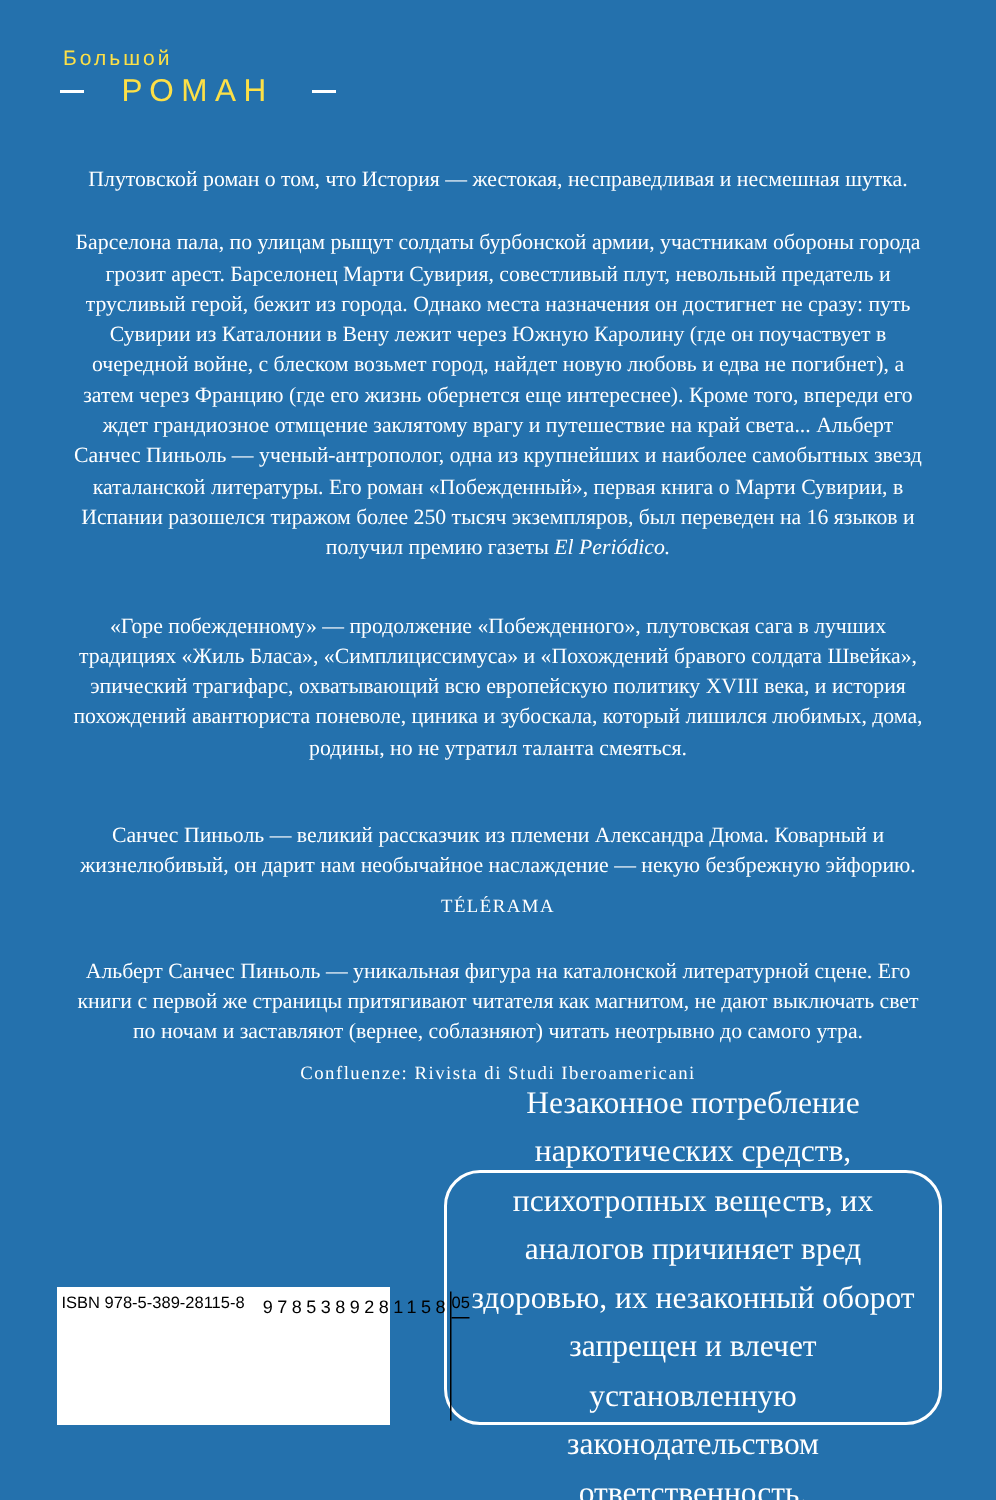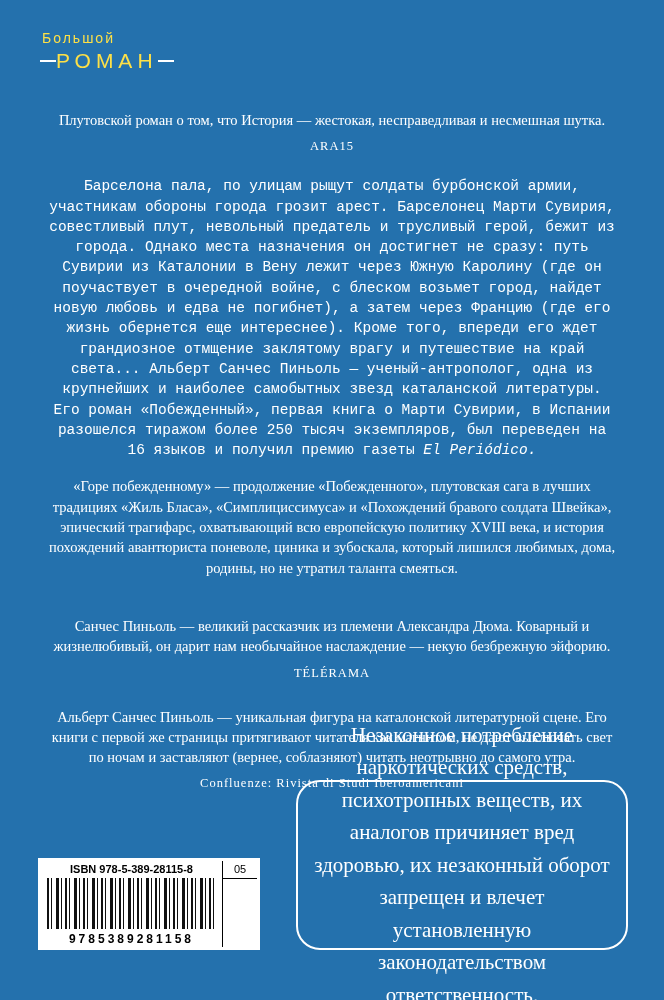--- a/index.html
+++ b/index.html
@@ -12,38 +12,38 @@
     overflow: hidden;
   }
 
   
   .logo {
     position: absolute; top: 30px; left: 40px;
     font-family: "Liberation Sans", sans-serif;
     color: #fde047;
   }
   .logo-top { font-size: 14px; letter-spacing: 2px; margin: 0 0 3px 2px; text-align: left; }
-  .logo-bottom { display: flex; align-items: center; gap: 0; }
+  .logo-bottom { display: flex; align-items: center; gap: 25px; }
   .logo-rule { width: 16px; height: 2px; background: #fff; display: inline-block; }
   .logo-word { font-size: 21px; letter-spacing: 5px; font-weight: 400; }
 
   
   .content {
     position: absolute; top: 110px; left: 0; right: 0;
     padding: 0 46px;
     text-align: center;
   }
   .para, .quote-text {
     font-size: 14.5px; line-height: 1.4; margin: 0;
   }
   .quote-source {
     font-size: 12.5px; letter-spacing: 1px; margin: 9px 0 0;
   }
   .sec-quote-top    { margin-bottom: 22px; }
-  .sec-para-1       { margin-bottom: 16px; font-family: Liberation Mono, monospace; }
+  .sec-para-1       { margin-bottom: 32px; }
   .sec-para-2       { margin-bottom: 38px; }
   .sec-quote-mid    { margin-bottom: 26px; }
   .sec-quote-bottom { margin-bottom: 0; }
   .it { font-style: italic; }
 
   
   .legal-box {
     position: absolute; left: 296px; right: 36px; top: 780px; bottom: 50px;
     border: 2.5px solid #ffffff; border-radius: 24px;
     display: flex; align-items: center; justify-content: center;
@@ -54,21 +54,21 @@
   }
 
   
   .barcode-box {
     position: absolute; left: 38px; top: 858px;
     width: 222px; height: 92px;
     background: #ffffff; color: #000;
     font-family: "Liberation Sans", sans-serif;
     display: flex; box-sizing: border-box; padding: 3px;
   }
-  .bc-left { flex: 1; display: flex; flex-direction: column; font-weight: bold; }
+  .bc-left { flex: 1; display: flex; flex-direction: row; }
   .bc-isbn { font-size: 11px; text-align: center; padding: 2px 0 3px; white-space: nowrap; }
   .bc-bars {
     flex: 1; margin: 0 6px;
     background: repeating-linear-gradient(
       to right,
       #111 0px, #111 2px,
       #fff 2px, #fff 4px,
       #111 4px, #111 5px,
       #fff 5px, #fff 9px,
       #111 9px, #111 12px,
@@ -98,21 +98,20 @@
       <span class="logo-rule"></span>
       <span class="logo-word">РОМАН</span>
       <span class="logo-rule"></span>
     </div>
   </header>
 
   <main class="content">
 
     <section class="sec-quote-top">
       <p class="quote-text">Плутовской роман о том, что История — жестокая, несправедливая и несмешная шутка.</p>
-      <p class="quote-source">ARA15</p>
     </section>
 
     <p class="para sec-para-1"><span>Барселона пала, по улицам рыщут солдаты бурбонской армии, участникам обороны города грозит арест. Барселонец Марти Сувирия, совестливый плут, невольный предатель и трусливый герой, бежит из города. Однако места назначения он достигнет не сразу: путь Сувирии из Каталонии в Вену лежит через Южную Каролину (где он поучаствует в очередной войне, с блеском возьмет город, найдет новую любовь и едва не погибнет), а затем через Францию (где его жизнь обернется еще интереснее). Кроме того, впереди его ждет грандиозное отмщение заклятому врагу и путешествие на край света... Альберт Санчес Пиньоль — ученый-антрополог, одна из крупнейших и наиболее самобытных звезд каталанской литературы. Его роман «Побежденный», первая книга о Марти Сувирии, в Испании разошелся тиражом более 250 тысяч экземпляров, был переведен на 16 языков и получил премию газеты</span> <em class="it">El Periódico.</em></p>
 
     <p class="para sec-para-2">«Горе побежденному» — продолжение «Побежденного», плутовская сага в лучших традициях «Жиль Бласа», «Симплициссимуса» и «Похождений бравого солдата Швейка», эпический трагифарс, охватывающий всю европейскую политику XVIII века, и история похождений авантюриста поневоле, циника и зубоскала, который лишился любимых, дома, родины, но не утратил таланта смеяться.</p>
 
     <section class="sec-quote-mid">
       <p class="quote-text">Санчес Пиньоль — великий рассказчик из племени Александра Дюма. Коварный и жизнелюбивый, он дарит нам необычайное наслаждение — некую безбрежную эйфорию.</p>
       <p class="quote-source">TÉLÉRAMA</p>
     </section>

